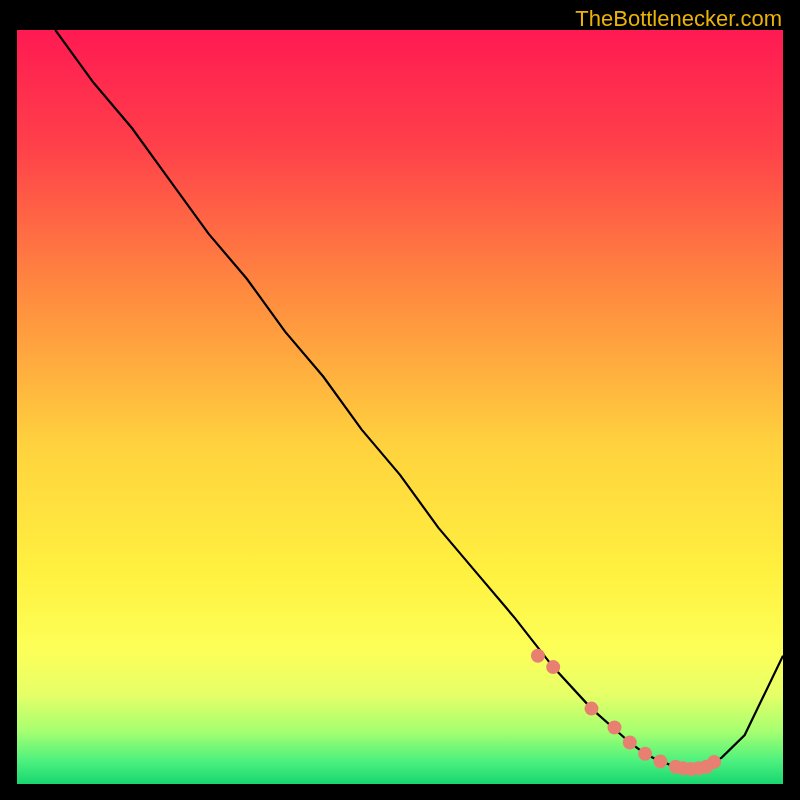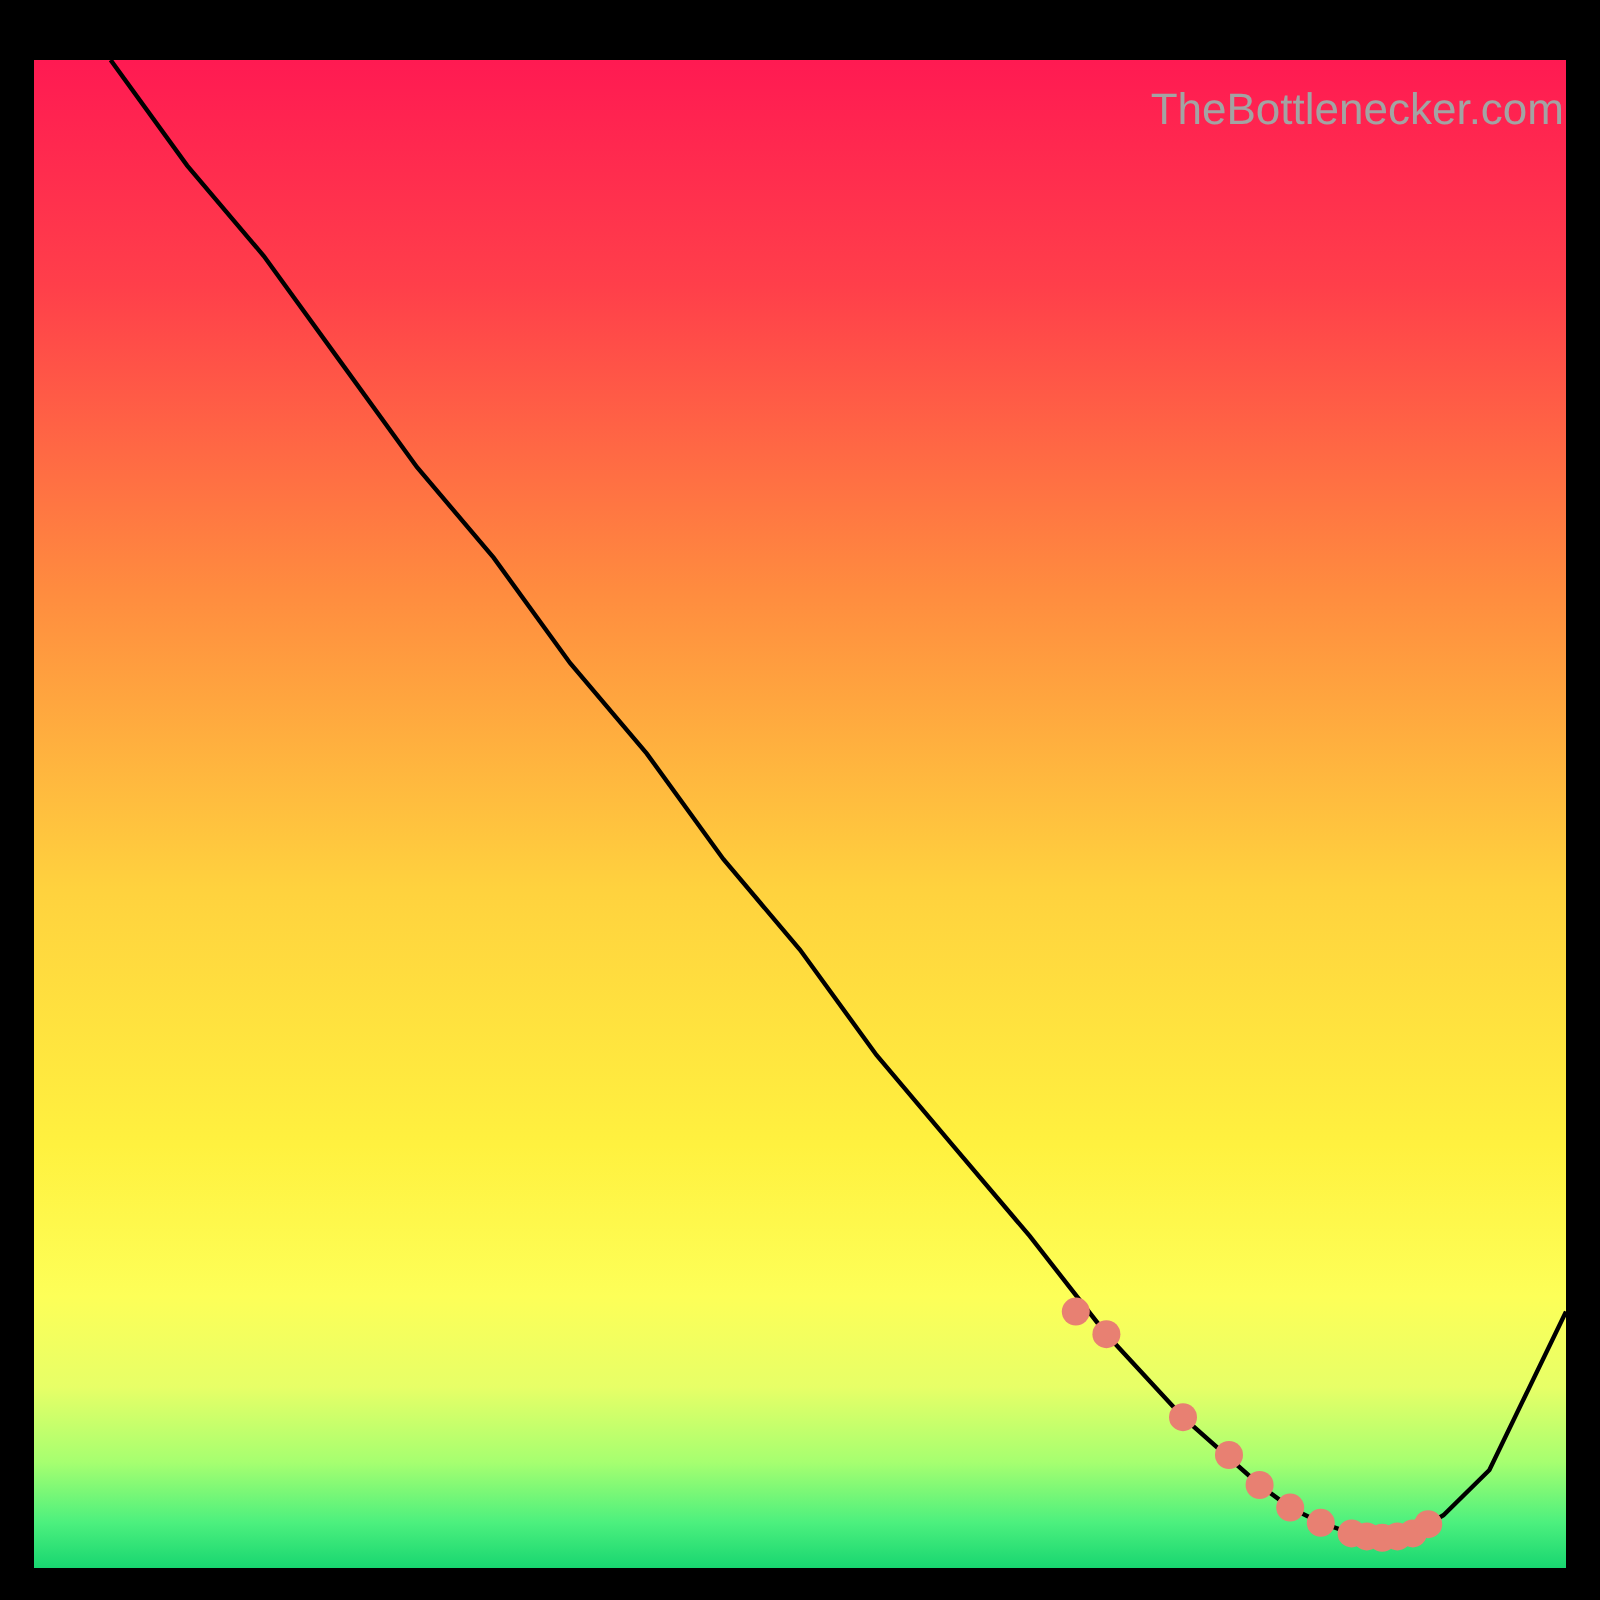--- a/index.html
+++ b/index.html
@@ -8,25 +8,24 @@
     background: #000;
     width: 800px;
     height: 800px;
     position: relative;
     font-family: Arial, sans-serif;
   }
   .watermark {
     position: absolute;
     top: 6px;
     right: 18px;
-    color: #a3a3a3;
+    color: #eab308;
     font-size: 22px;
     font-weight: 500;
     z-index: 10;
-    margin-top: 36px;
   }
   .plot-area {
     position: absolute;
     left: 17px;
     top: 30px;
     width: 766px;
     height: 754px;
     background: #000;
   }
   svg {

